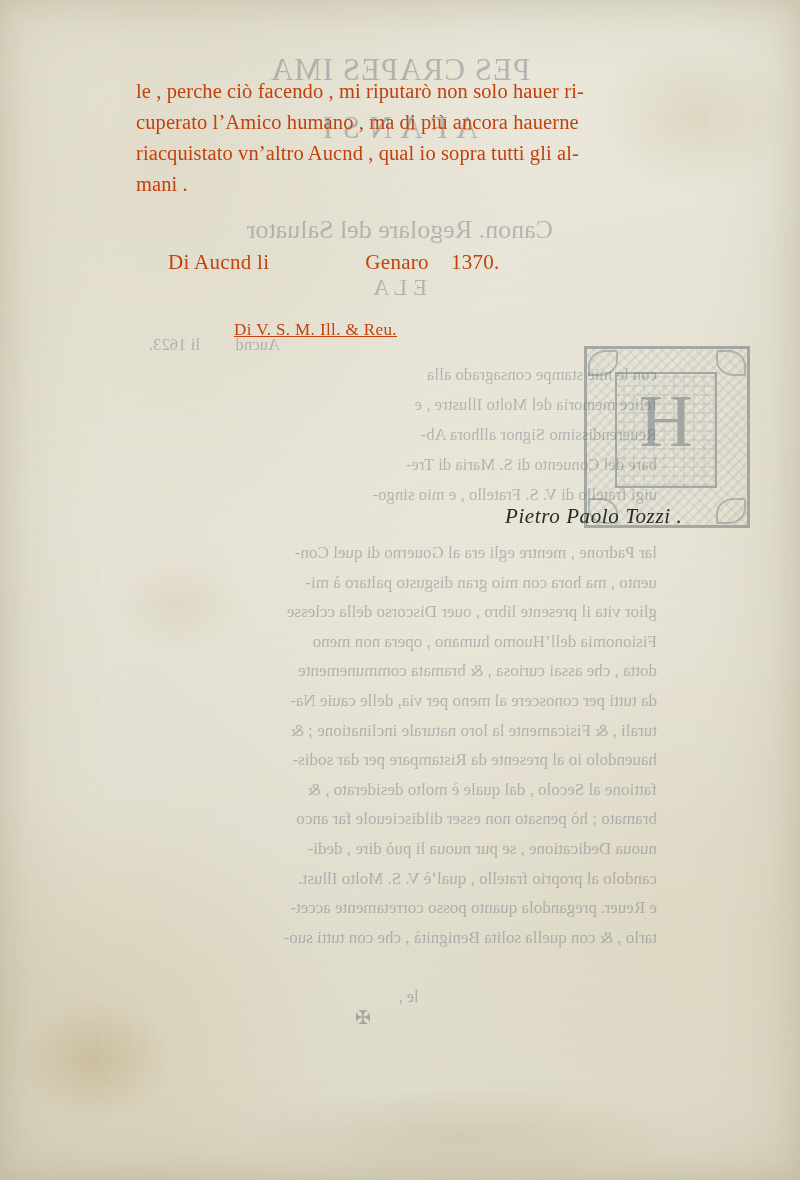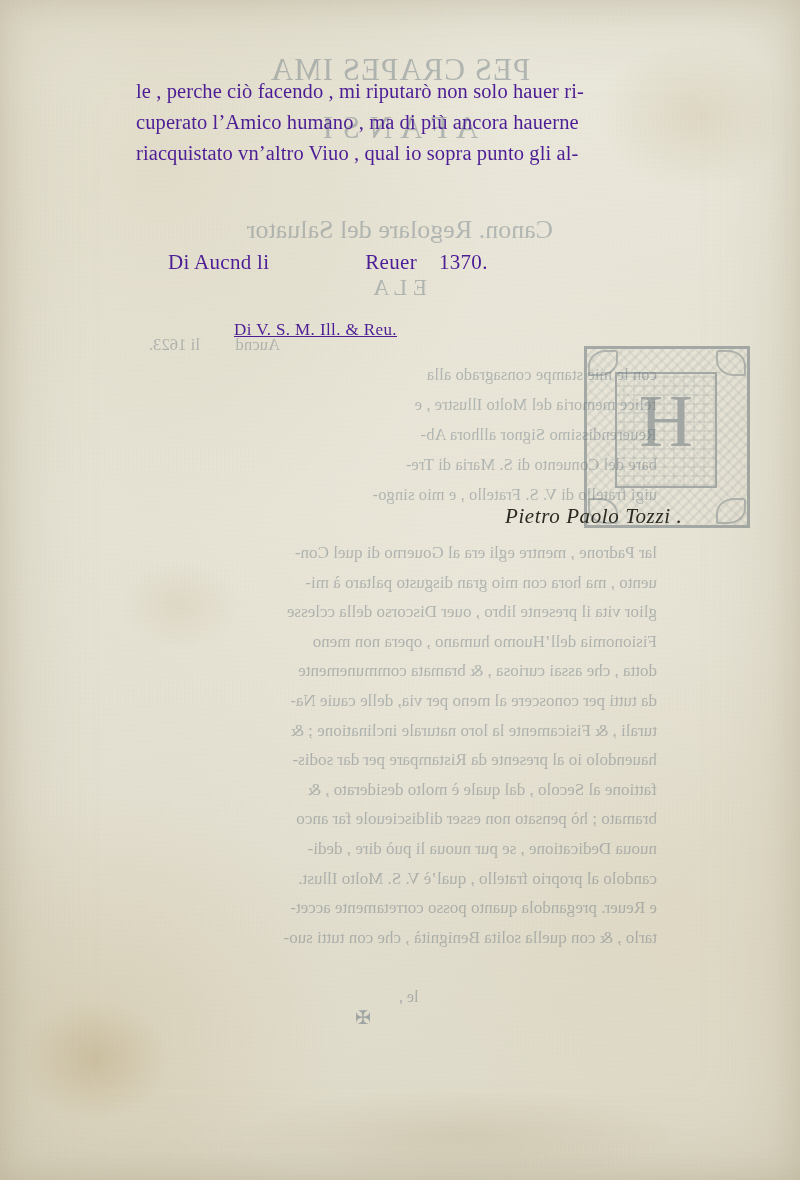--- a/index.html
+++ b/index.html
@@ -85,21 +85,21 @@
   }
   .st-body div { white-space: nowrap; }
 
   
   #recto {
     position: absolute;
     inset: 0;
   }
   .blk {
     position: absolute;
-    color: #4c1d95;
+    color: #c2410c;
   }
   #main-paragraph {
     left: 136px;
     top: 76px;
     width: 535px;
     font-size: 20.5px;
     line-height: 31px;
     letter-spacing: 0.1px;
   }
   #main-paragraph div {
@@ -271,25 +271,26 @@
   </div>
 
   <div id="catchword">le ,</div>
   <div id="cross-mark">✠</div>
 
   <div id="recto">
 
     <div class="blk" id="main-paragraph">
       <div>le , perche ciò facendo , mi riputarò non solo hauer ri-</div>
       <div>cuperato l’Amico humano , ma di più ancora hauerne</div>
-      <div>riacquistato vn’altro Viuo , qual io sopra punto gli al-</div>
+      <div>riacquistato vn’altro Aucnd , qual io sopra tutti gli al-</div>
+      <div>mani .</div>
     </div>
 
     <div class="blk" id="dateline">
-      <span>Di Aucnd li</span><span class="gap-1"></span><span>Reuer</span><span class="gap-2"></span><span>1370.</span>
+      <span>Di Aucnd li</span><span class="gap-1"></span><span>Genaro</span><span class="gap-2"></span><span>1370.</span>
     </div>
 
     <div class="blk" id="salutation">Di V. S. M. Ill. &amp; Reu.</div>
     <div class="blk" id="signature">Pietro Paolo Tozzi .</div>
   </div>
 
   <div class="stain" id="stain-a"></div>
   <div class="stain" id="stain-b"></div>
   <div class="stain" id="stain-c"></div>
   <div class="stain" id="stain-d"></div>

